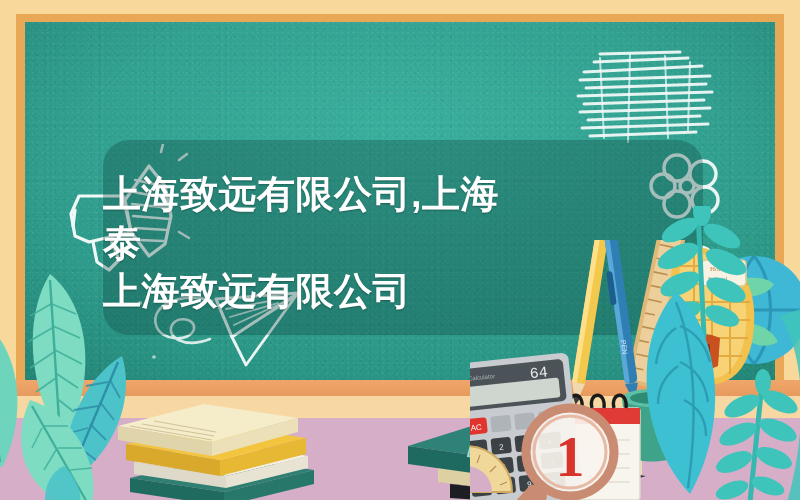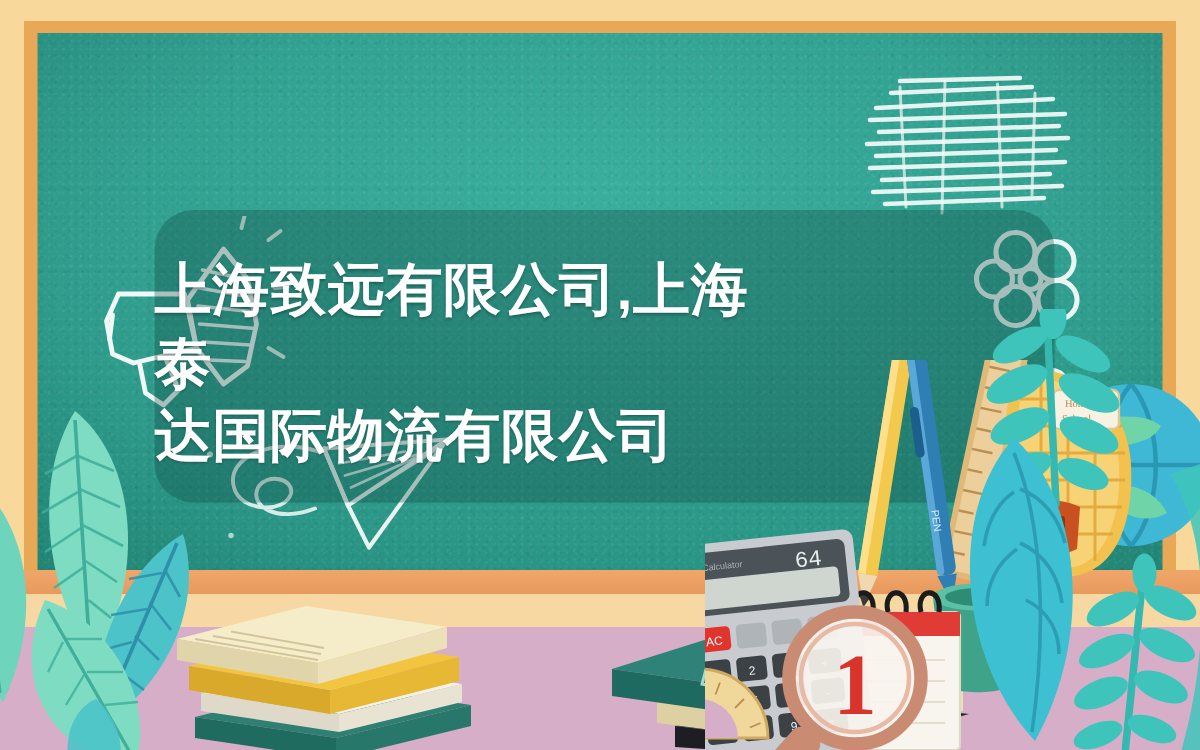--- a/index.html
+++ b/index.html
@@ -201,21 +201,21 @@
       <path d="M92 14 C62 4 30 18 36 38 C40 54 70 56 74 42 C76 32 58 28 52 38 C46 50 64 62 90 52" fill="none" stroke="#ffffff" stroke-width="2.6" stroke-linecap="round" opacity="0.9"></path>
       <circle cx="20" cy="16" r="2" fill="#ffffff" opacity="0.8"></circle>
       <circle cx="34" cy="70" r="1.8" fill="#ffffff" opacity="0.7"></circle>
     </svg>
 
     <div class="caption-panel"></div>
   </div>
 
   <div class="caption-text">
     <div>上海致远有限公司,上海泰</div>
-    <div>达国际物流有限公司</div>
+    <div>上海致远有限公司</div>
   </div>
 
   <div class="desk">
     <div class="desk-ledge-top"></div>
     <div class="desk-ledge-mid"></div>
     <div class="desk-surface"></div>
   </div>
 
   <svg class="leaf leaf-left" viewBox="0 0 270 250">
     <g>

